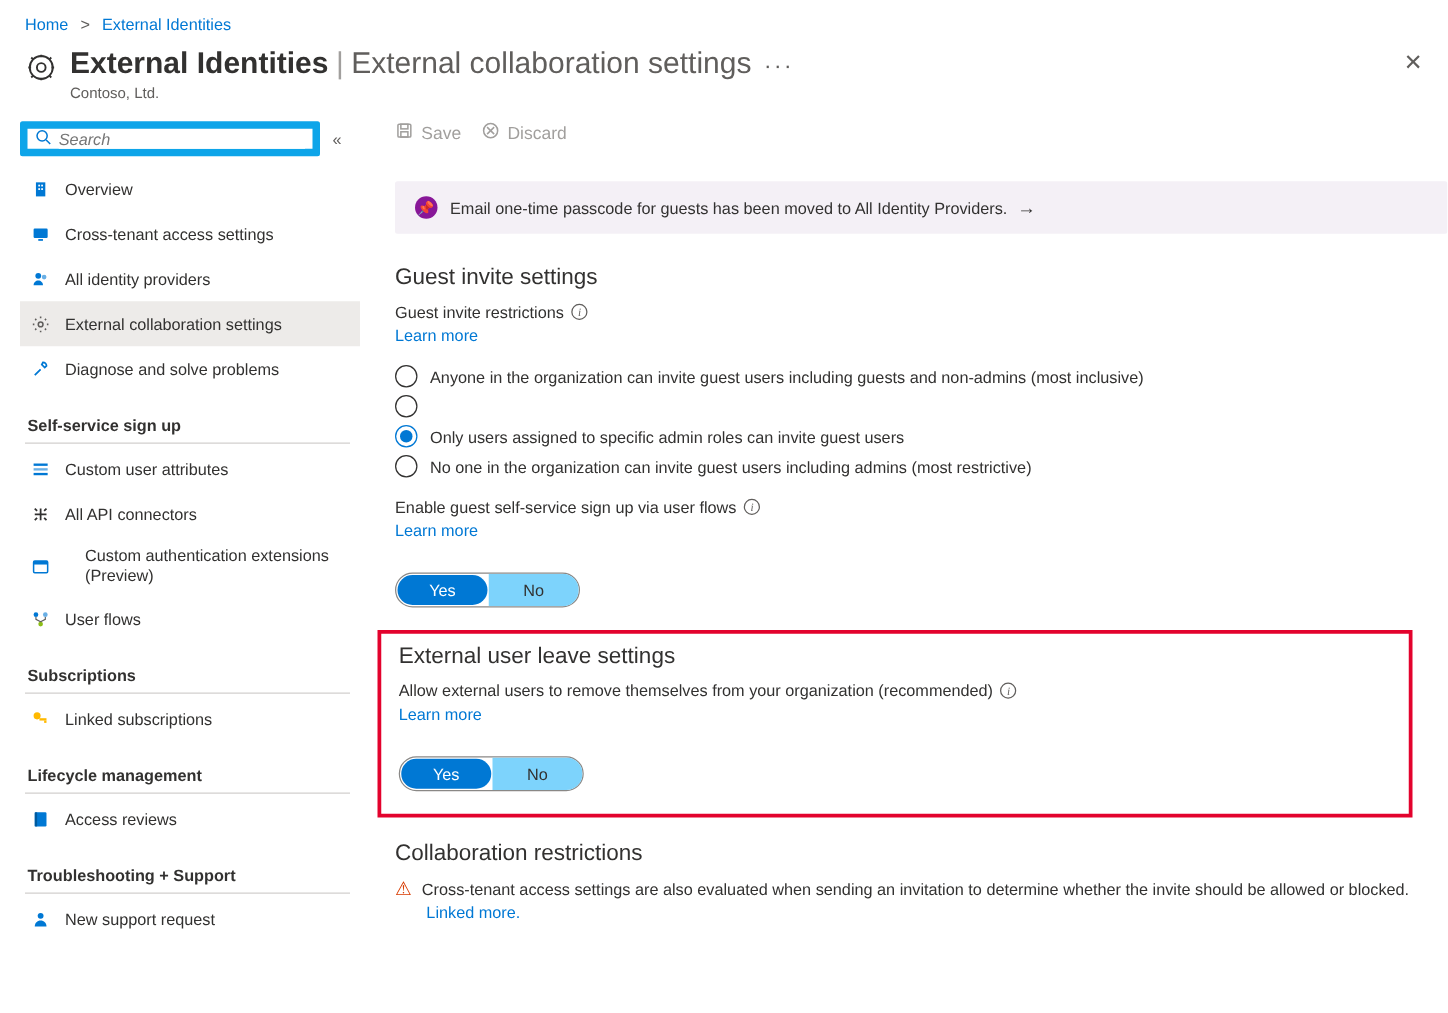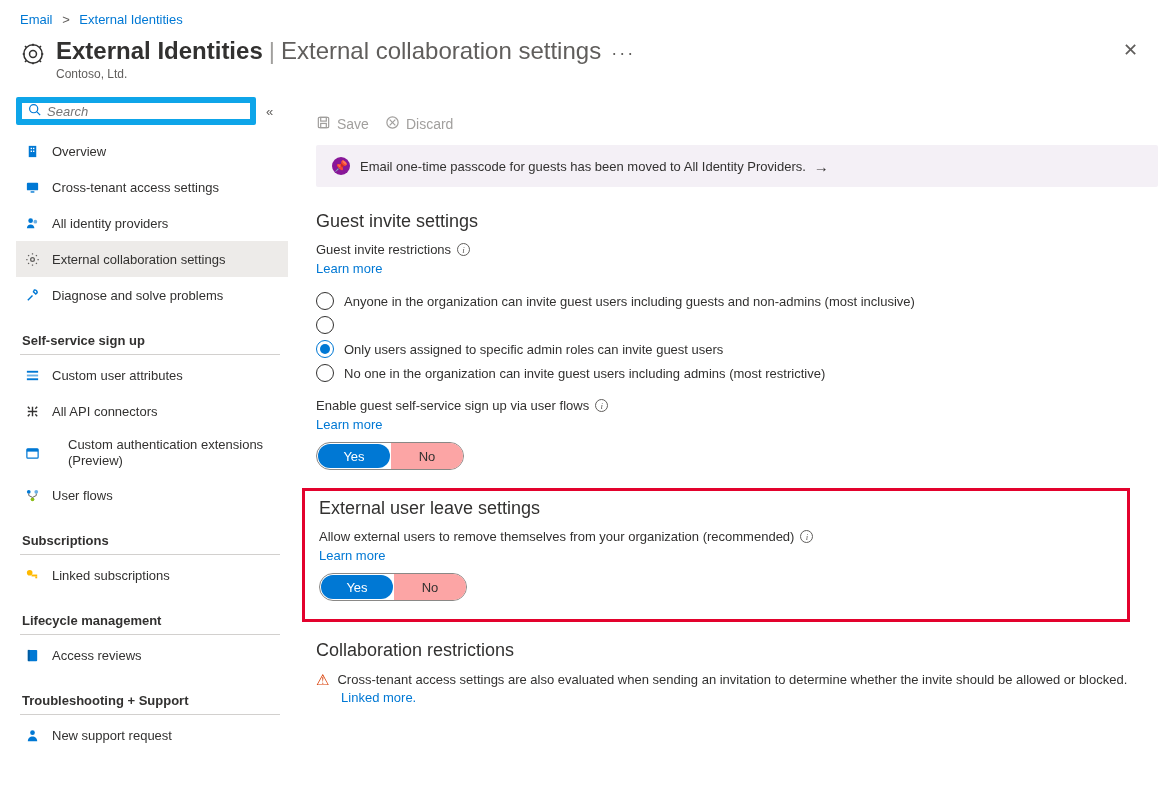--- a/index.html
+++ b/index.html
@@ -130,21 +130,21 @@
     border-top: 1px solid #d2d0ce;
     margin: 6px 8px 2px 4px;
   }
 
   .main {
     flex: 1;
     padding: 0 0 24px 28px;
   }
   .cmdbar {
     display: flex;
-    align-items: flex-end;
+    align-items: flex-start;
     height: 36px;
     margin-bottom: 12px;
   }
   .cmd-btn {
     display: inline-flex;
     align-items: center;
     margin-right: 16px;
     color: #a19f9d;
     cursor: default;
     font-size: 14px;
@@ -231,30 +231,30 @@
     left: 3px;
   }
 
   .toggle-pill {
     display: inline-flex;
     border: 1px solid #8a8886;
     border-radius: 16px;
     overflow: hidden;
     height: 28px;
     width: 148px;
-    margin-top: 0;
+    margin-top: 16px;
     cursor: pointer;
   }
   .toggle-half {
     flex: 1;
     display: flex;
     align-items: center;
     justify-content: center;
     font-size: 13px;
-    background: #fca5a5;
+    background: #7dd3fc;
     color: #323130;
   }
   .toggle-half.active {
     background: #0078d4;
     color: #fff;
     border-radius: 14px;
     margin: 1px;
   }
 
   .highlight-box {
@@ -273,21 +273,21 @@
     margin-right: 8px;
     font-size: 15px;
     line-height: 1.2;
   }
   .warn-text { font-size: 13px; color: #323130; line-height: 1.4; }
 </style>
 </head>
 <body>
 
 <div class="breadcrumb">
-  <a>Email</a>
+  <a>Home</a>
   <span class="sep">&gt;</span>
   <a>External Identities</a>
 </div>
 
 <div class="header">
   <span class="header-icon">
     <svg width="26" height="26" viewBox="0 0 24 24" fill="none" stroke="#323130" stroke-width="1.4">
       <circle cx="12" cy="12" r="3.2"></circle>
       <path d="M12 2.5v2M12 19.5v2M4.6 4.6l1.4 1.4M18 18l1.4 1.4M2.5 12h2M19.5 12h2M4.6 19.4L6 18M18 6l1.4-1.4"></path>
       <circle cx="12" cy="12" r="8.5"></circle>

